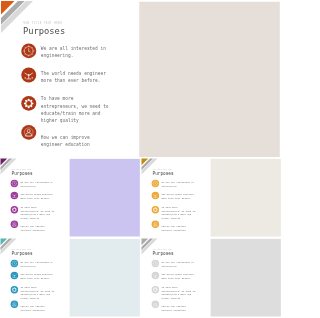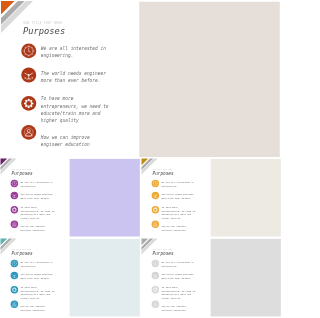--- a/index.html
+++ b/index.html
@@ -2,21 +2,21 @@
 <html><head>
 <meta charset="utf-8">
 <title>Purposes slide template preview</title>
 <style>
   html,body{margin:0;padding:0;background:#ffffff;}
   body{width:281px;height:318px;overflow:hidden;
        font-family:"DejaVu Sans",sans-serif;}
 
   .page{position:relative;width:281px;height:318px;background:#fff;filter:blur(0px);}
 
-  .slide-frame{position:absolute;overflow:hidden;font-style:italic;}
+  .slide-frame{position:absolute;overflow:hidden;}
 
   
   .slide{position:absolute;left:0;top:0;width:1124px;height:632px;background:#fff;
          transform-origin:0 0;}
 
   .photo-block{position:absolute;left:557px;top:7px;right:5px;bottom:4px;
                background:var(--block);}
 
   .corner-ribbon{position:absolute;left:0;top:0;width:340px;height:340px;}
   .corner-ribbon .wedge{fill:var(--accent);}

